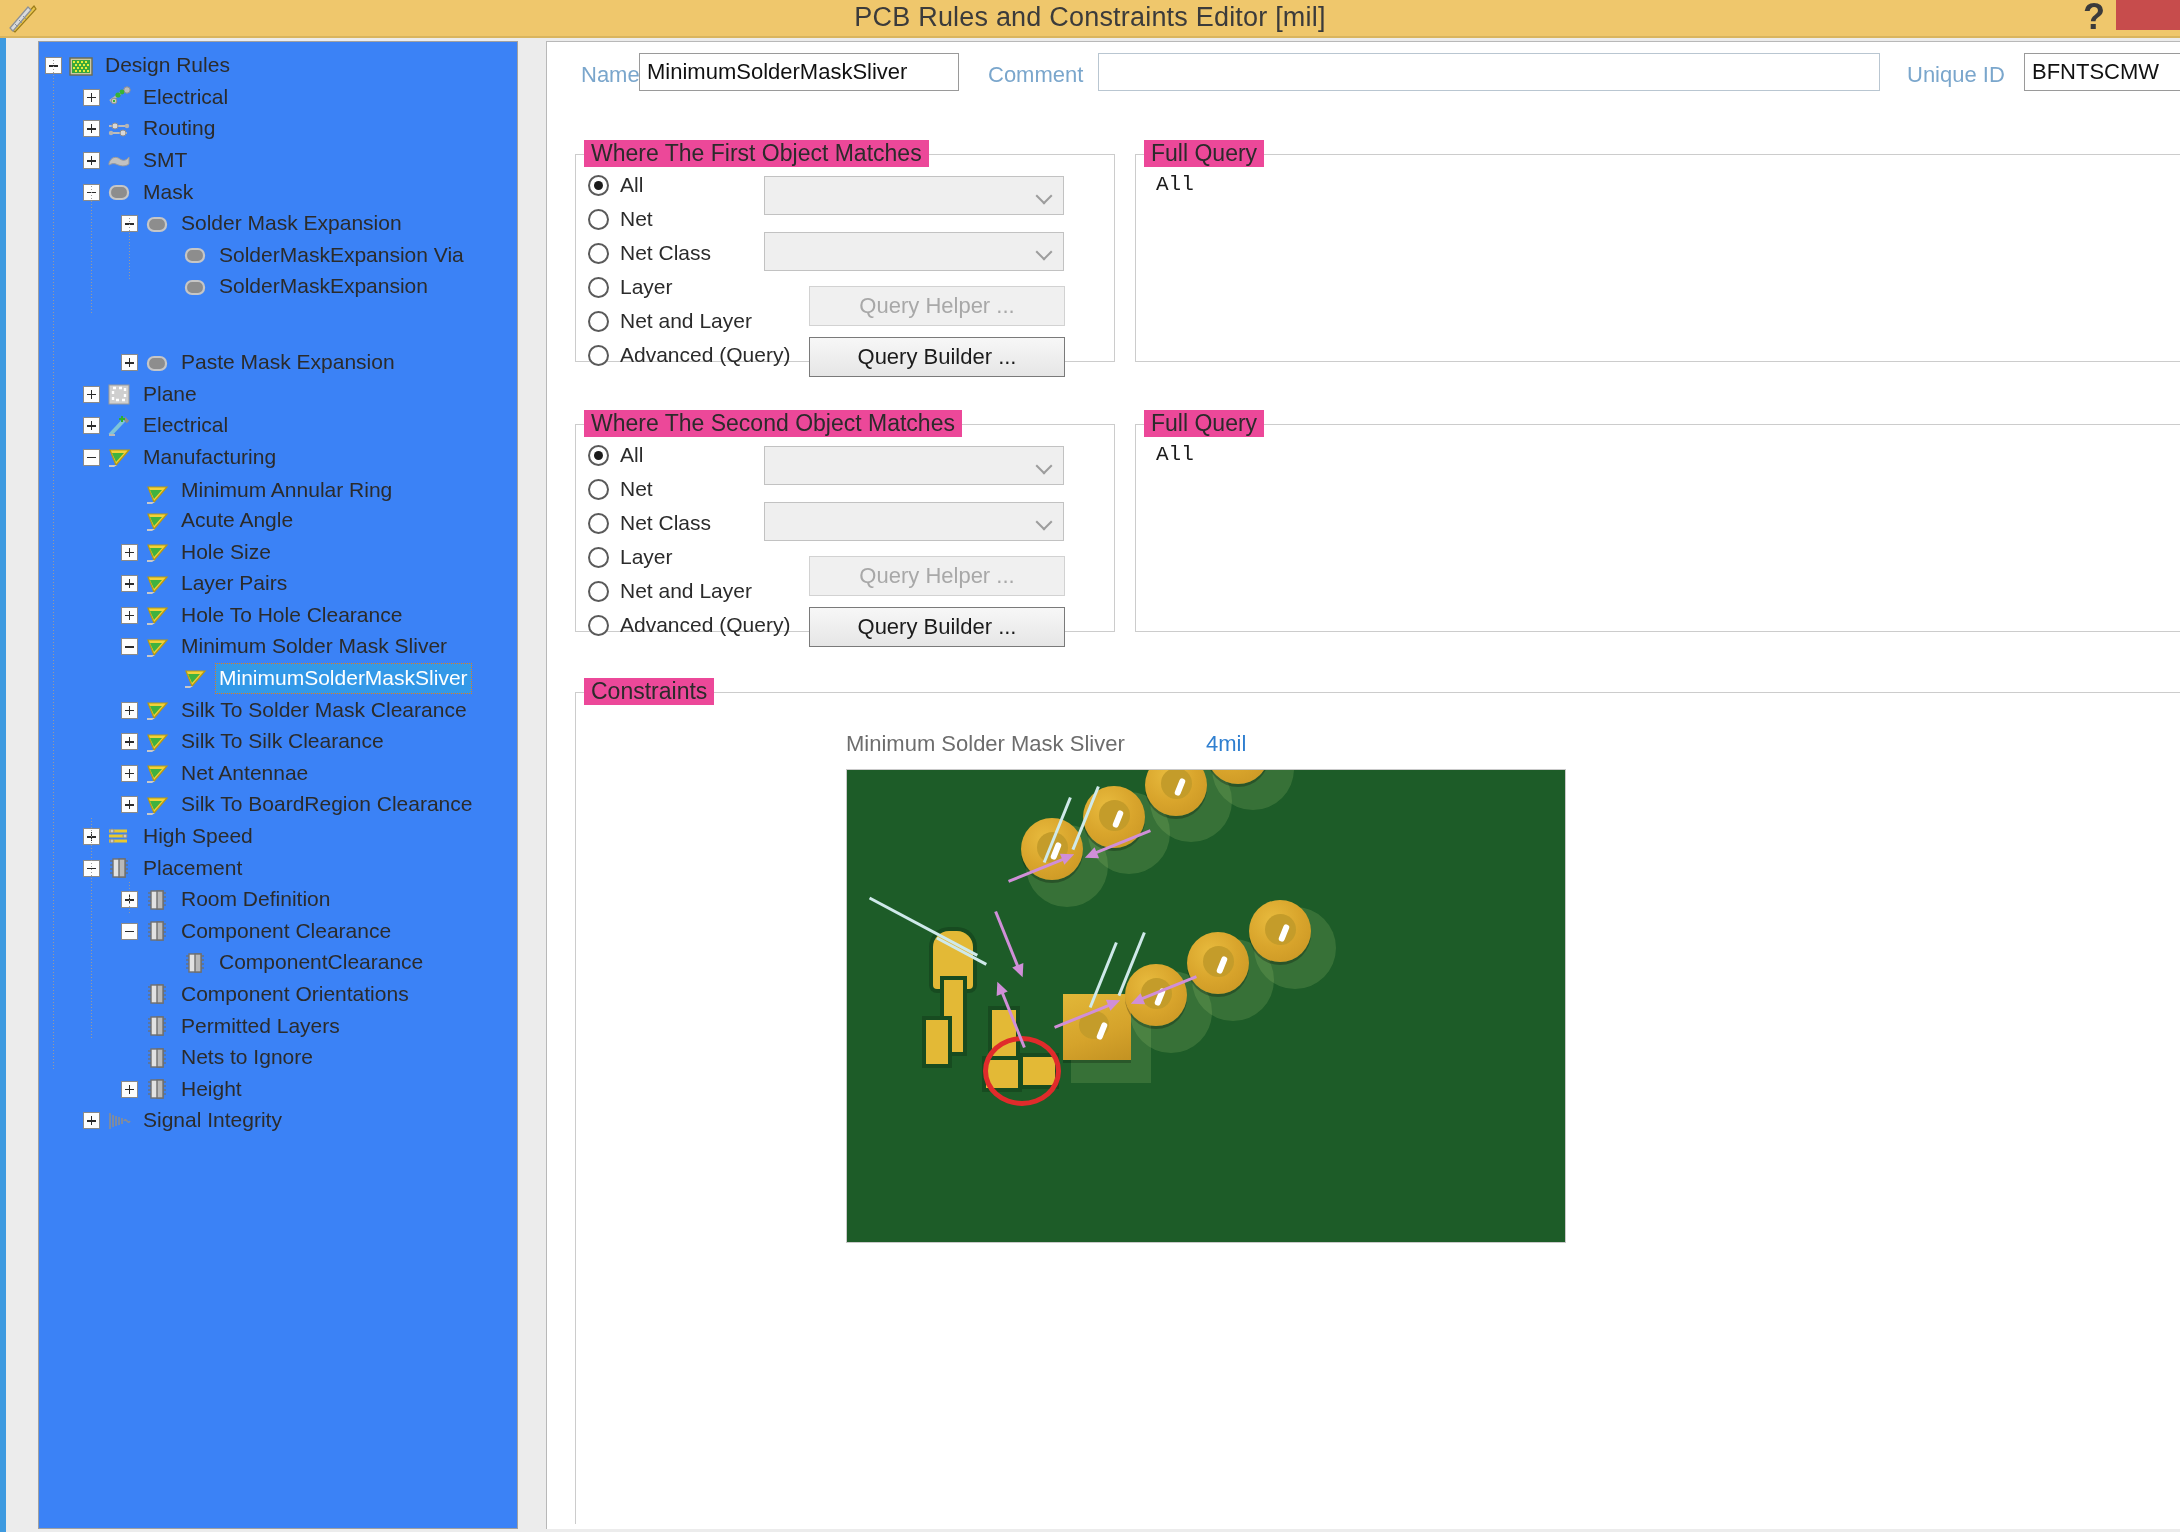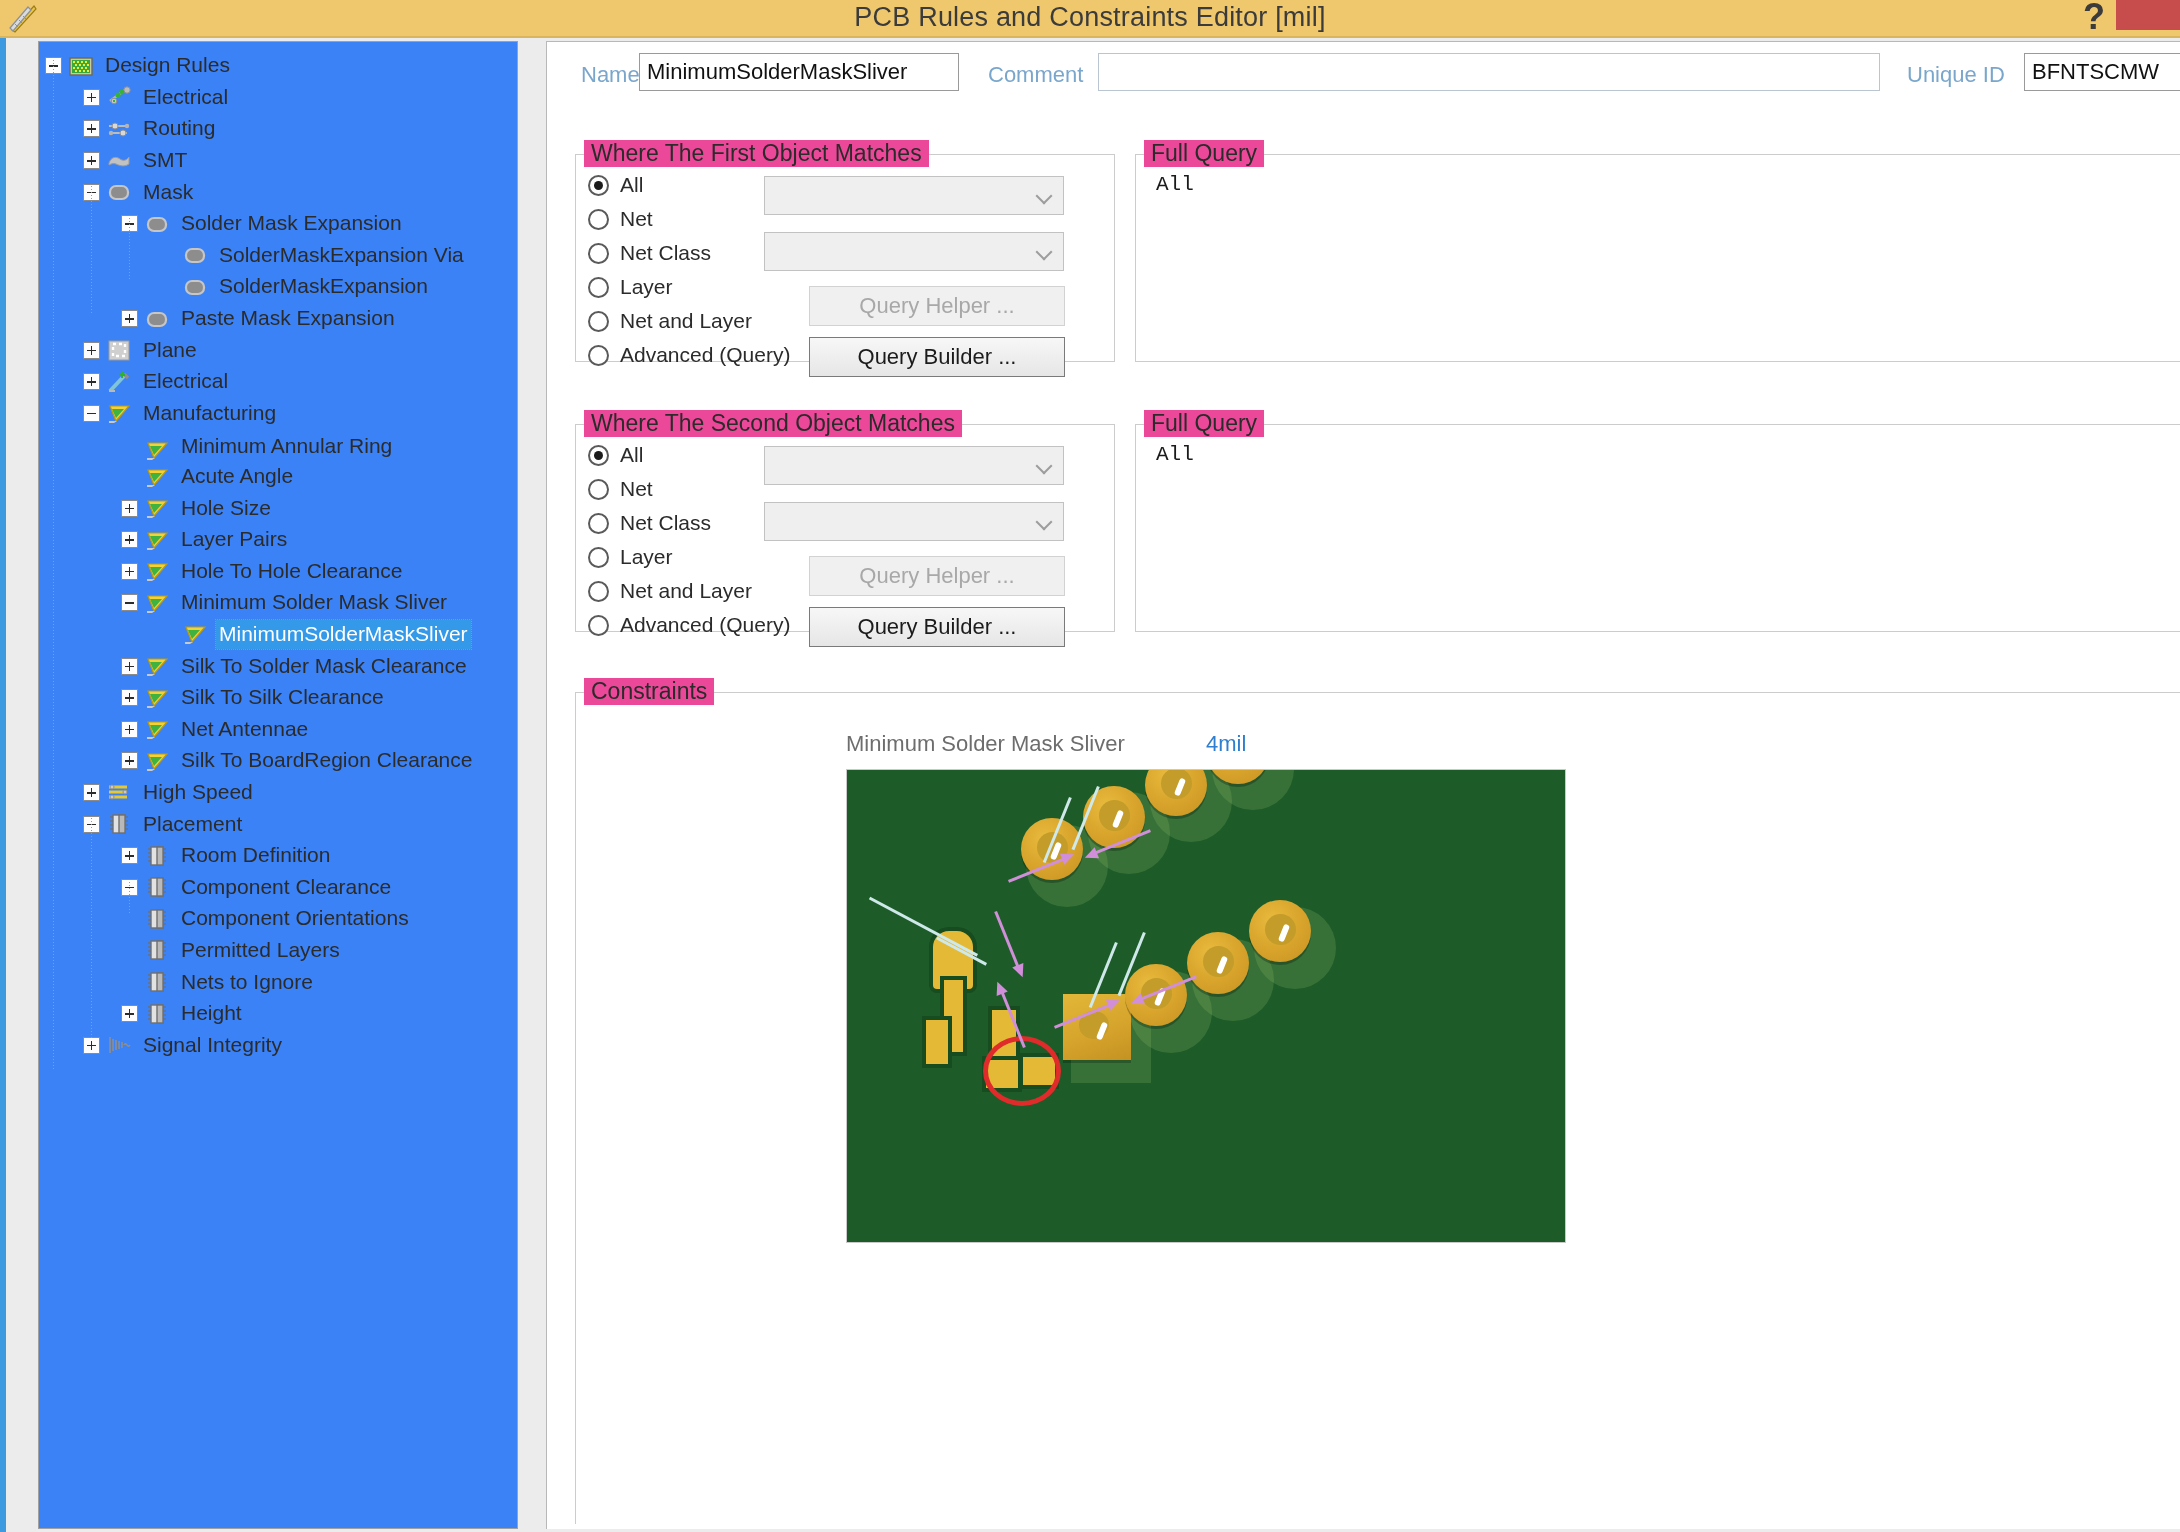--- a/index.html
+++ b/index.html
@@ -362,21 +362,21 @@
             </svg></span>
           <span class="tlabel">SolderMaskExpansion Via</span>
         </div>
         <div class="tnode" style="padding-left: 114px;">
           <span class="expander none"></span>
           <span class="ticon"><svg width="26" height="22" viewBox="0 0 26 22">
               <rect x="3" y="5" width="18" height="13" rx="6" fill="#8d8d8d" stroke="#c6c6c6" stroke-width="2.2"></rect>
             </svg></span>
           <span class="tlabel">SolderMaskExpansion</span>
         </div>
-        <div class="tnode" style="padding-left: 76px;">
+        <div class="tnode" style="padding-left: 76px; margin-top: 44px;">
           <span class="expander plus"></span>
           <span class="ticon"><svg width="26" height="22" viewBox="0 0 26 22">
               <rect x="3" y="5" width="18" height="13" rx="6" fill="#8d8d8d" stroke="#c6c6c6" stroke-width="2.2"></rect>
             </svg></span>
           <span class="tlabel">Paste Mask Expansion</span>
         </div>
         <div class="tnode" style="padding-left: 38px;">
           <span class="expander plus"></span>
           <span class="ticon"><svg width="26" height="22" viewBox="0 0 26 22">
               <rect x="2" y="2" width="20" height="19" fill="#cfcfcf" stroke="#9a9a9a"></rect>
@@ -561,90 +561,108 @@
                 <path d="M3 12 H6"></path>
                 <path d="M3 16 H6"></path>
                 <path d="M18 4 H21"></path>
                 <path d="M18 8 H21"></path>
                 <path d="M18 12 H21"></path>
                 <path d="M18 16 H21"></path>
               </g>
             </svg></span>
           <span class="tlabel">Component Clearance</span>
         </div>
-        <div class="tnode" style="padding-left: 76px;">
+        <div class="tnode" style="padding-left: 114px;">
           <span class="expander none"></span>
           <span class="ticon"><svg width="26" height="22" viewBox="0 0 26 22">
               <rect x="6" y="2" width="12" height="18" fill="#e2e2e2" stroke="#6f6f6f" stroke-width="1.4"></rect>
               <rect x="12" y="2" width="6" height="18" fill="#b9b9b9" stroke="#6f6f6f" stroke-width="1.4"></rect>
               <g stroke="#6f6f6f" stroke-width="1.3">
                 <path d="M3 4 H6"></path>
                 <path d="M3 8 H6"></path>
                 <path d="M3 12 H6"></path>
                 <path d="M3 16 H6"></path>
                 <path d="M18 4 H21"></path>
                 <path d="M18 8 H21"></path>
                 <path d="M18 12 H21"></path>
                 <path d="M18 16 H21"></path>
               </g>
             </svg></span>
-          <span class="tlabel">Component Orientations</span>
+          <span class="tlabel">ComponentClearance</span>
         </div>
         <div class="tnode" style="padding-left: 76px;">
           <span class="expander none"></span>
           <span class="ticon"><svg width="26" height="22" viewBox="0 0 26 22">
               <rect x="6" y="2" width="12" height="18" fill="#e2e2e2" stroke="#6f6f6f" stroke-width="1.4"></rect>
               <rect x="12" y="2" width="6" height="18" fill="#b9b9b9" stroke="#6f6f6f" stroke-width="1.4"></rect>
               <g stroke="#6f6f6f" stroke-width="1.3">
                 <path d="M3 4 H6"></path>
                 <path d="M3 8 H6"></path>
                 <path d="M3 12 H6"></path>
                 <path d="M3 16 H6"></path>
                 <path d="M18 4 H21"></path>
                 <path d="M18 8 H21"></path>
                 <path d="M18 12 H21"></path>
                 <path d="M18 16 H21"></path>
               </g>
             </svg></span>
-          <span class="tlabel">Permitted Layers</span>
+          <span class="tlabel">Component Orientations</span>
         </div>
         <div class="tnode" style="padding-left: 76px;">
           <span class="expander none"></span>
           <span class="ticon"><svg width="26" height="22" viewBox="0 0 26 22">
               <rect x="6" y="2" width="12" height="18" fill="#e2e2e2" stroke="#6f6f6f" stroke-width="1.4"></rect>
               <rect x="12" y="2" width="6" height="18" fill="#b9b9b9" stroke="#6f6f6f" stroke-width="1.4"></rect>
               <g stroke="#6f6f6f" stroke-width="1.3">
                 <path d="M3 4 H6"></path>
                 <path d="M3 8 H6"></path>
                 <path d="M3 12 H6"></path>
                 <path d="M3 16 H6"></path>
                 <path d="M18 4 H21"></path>
                 <path d="M18 8 H21"></path>
                 <path d="M18 12 H21"></path>
                 <path d="M18 16 H21"></path>
               </g>
             </svg></span>
-          <span class="tlabel">Nets to Ignore</span>
-        </div>
-        <div class="tnode" style="padding-left: 76px;">
-          <span class="expander plus"></span>
+          <span class="tlabel">Permitted Layers</span>
+        </div>
+        <div class="tnode" style="padding-left: 76px;">
+          <span class="expander none"></span>
           <span class="ticon"><svg width="26" height="22" viewBox="0 0 26 22">
               <rect x="6" y="2" width="12" height="18" fill="#e2e2e2" stroke="#6f6f6f" stroke-width="1.4"></rect>
               <rect x="12" y="2" width="6" height="18" fill="#b9b9b9" stroke="#6f6f6f" stroke-width="1.4"></rect>
               <g stroke="#6f6f6f" stroke-width="1.3">
                 <path d="M3 4 H6"></path>
                 <path d="M3 8 H6"></path>
                 <path d="M3 12 H6"></path>
                 <path d="M3 16 H6"></path>
                 <path d="M18 4 H21"></path>
                 <path d="M18 8 H21"></path>
                 <path d="M18 12 H21"></path>
                 <path d="M18 16 H21"></path>
               </g>
             </svg></span>
+          <span class="tlabel">Nets to Ignore</span>
+        </div>
+        <div class="tnode" style="padding-left: 76px;">
+          <span class="expander plus"></span>
+          <span class="ticon"><svg width="26" height="22" viewBox="0 0 26 22">
+              <rect x="6" y="2" width="12" height="18" fill="#e2e2e2" stroke="#6f6f6f" stroke-width="1.4"></rect>
+              <rect x="12" y="2" width="6" height="18" fill="#b9b9b9" stroke="#6f6f6f" stroke-width="1.4"></rect>
+              <g stroke="#6f6f6f" stroke-width="1.3">
+                <path d="M3 4 H6"></path>
+                <path d="M3 8 H6"></path>
+                <path d="M3 12 H6"></path>
+                <path d="M3 16 H6"></path>
+                <path d="M18 4 H21"></path>
+                <path d="M18 8 H21"></path>
+                <path d="M18 12 H21"></path>
+                <path d="M18 16 H21"></path>
+              </g>
+            </svg></span>
           <span class="tlabel">Height</span>
         </div>
         <div class="tnode" style="padding-left: 38px;">
           <span class="expander plus"></span>
           <span class="ticon"><svg width="26" height="22" viewBox="0 0 26 22">
               <g stroke="#8e8e8e" stroke-width="1.6">
                 <path d="M3 3 V19"></path>
                 <path d="M6 5 V17"></path>
                 <path d="M9 6 V16"></path>
                 <path d="M12 7 V15"></path>

